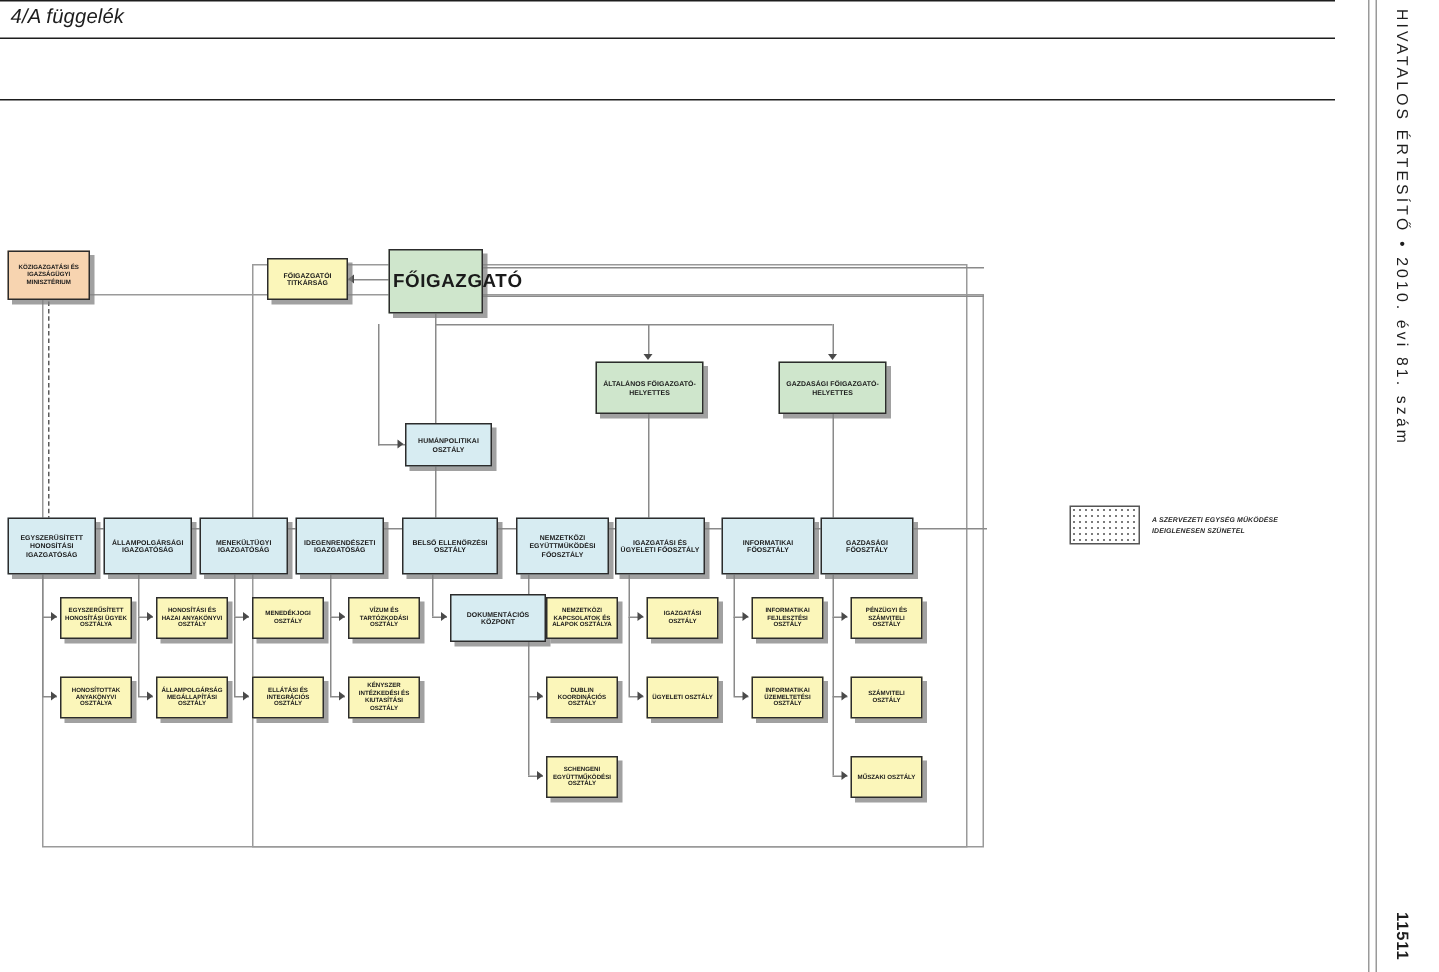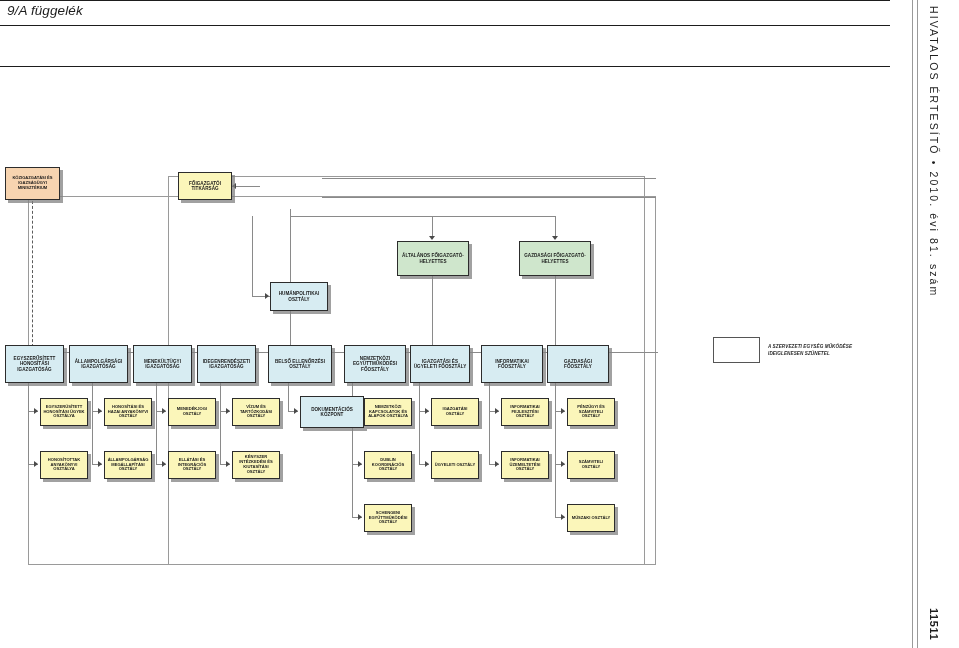--- a/index.html
+++ b/index.html
@@ -158,21 +158,21 @@
     color:#2a2a2a;
     letter-spacing:.1px;
   }
 </style>
 </head>
 <body>
 
 <div id="page">
 
   <div class="hdr-rule" style="left:0;top:0;width:890px;height:1px;"></div>
-  <div id="appendix-label">9/A függelék</div>
+  <div id="appendix-label">4/A függelék</div>
   <div class="hdr-rule" style="left:0;top:25px;width:890px;height:1px;"></div>
   <div class="hdr-rule" style="left:0;top:66px;width:890px;height:1px;"></div>
 
   <div class="margin-rule" style="right:46px;top:0;height:648px;"></div>
   <div class="margin-rule" style="right:41px;top:0;height:648px;"></div>
   <div id="running-head">
     <span>HIVATALOS ÉRTESÍTŐ • 2010. évi 81. szám</span>
   </div>
   <div id="page-number">
     <span>11511</span>
@@ -186,20 +186,23 @@
   </div>
   <div class="dash-v" style="left:32px;top:201px;height:151px;"></div>
   <div class="arr down" style="left:29px;top:349px;"></div>
 
   <div class="node n-yellow t-xs" style="left:178px;top:172px;width:54px;height:28px;">
     <span class="lbl">FŐIGAZGATÓI TITKÁRSÁG</span>
   </div>
   <div class="ln h" style="left:232px;top:186px;width:28px;"></div>
   <div class="arr left" style="left:232px;top:183px;"></div>
 
+  <div class="node n-green t-xl" style="left:259px;top:166px;width:63px;height:43px;">
+    <span class="lbl">FŐIGAZGATÓ</span>
+  </div>
 
   <div class="ln h" style="left:322px;top:178px;width:334px;"></div>
   <div class="ln h" style="left:322px;top:197px;width:334px;"></div>
 
   <div class="ln v" style="left:290px;top:209px;height:143px;"></div>
 
   <div class="ln h" style="left:32px;top:352px;width:626px;"></div>
 
   <div class="ln h" style="left:290px;top:216px;width:265px;"></div>
   <div class="ln v" style="left:432px;top:216px;height:22px;"></div>

